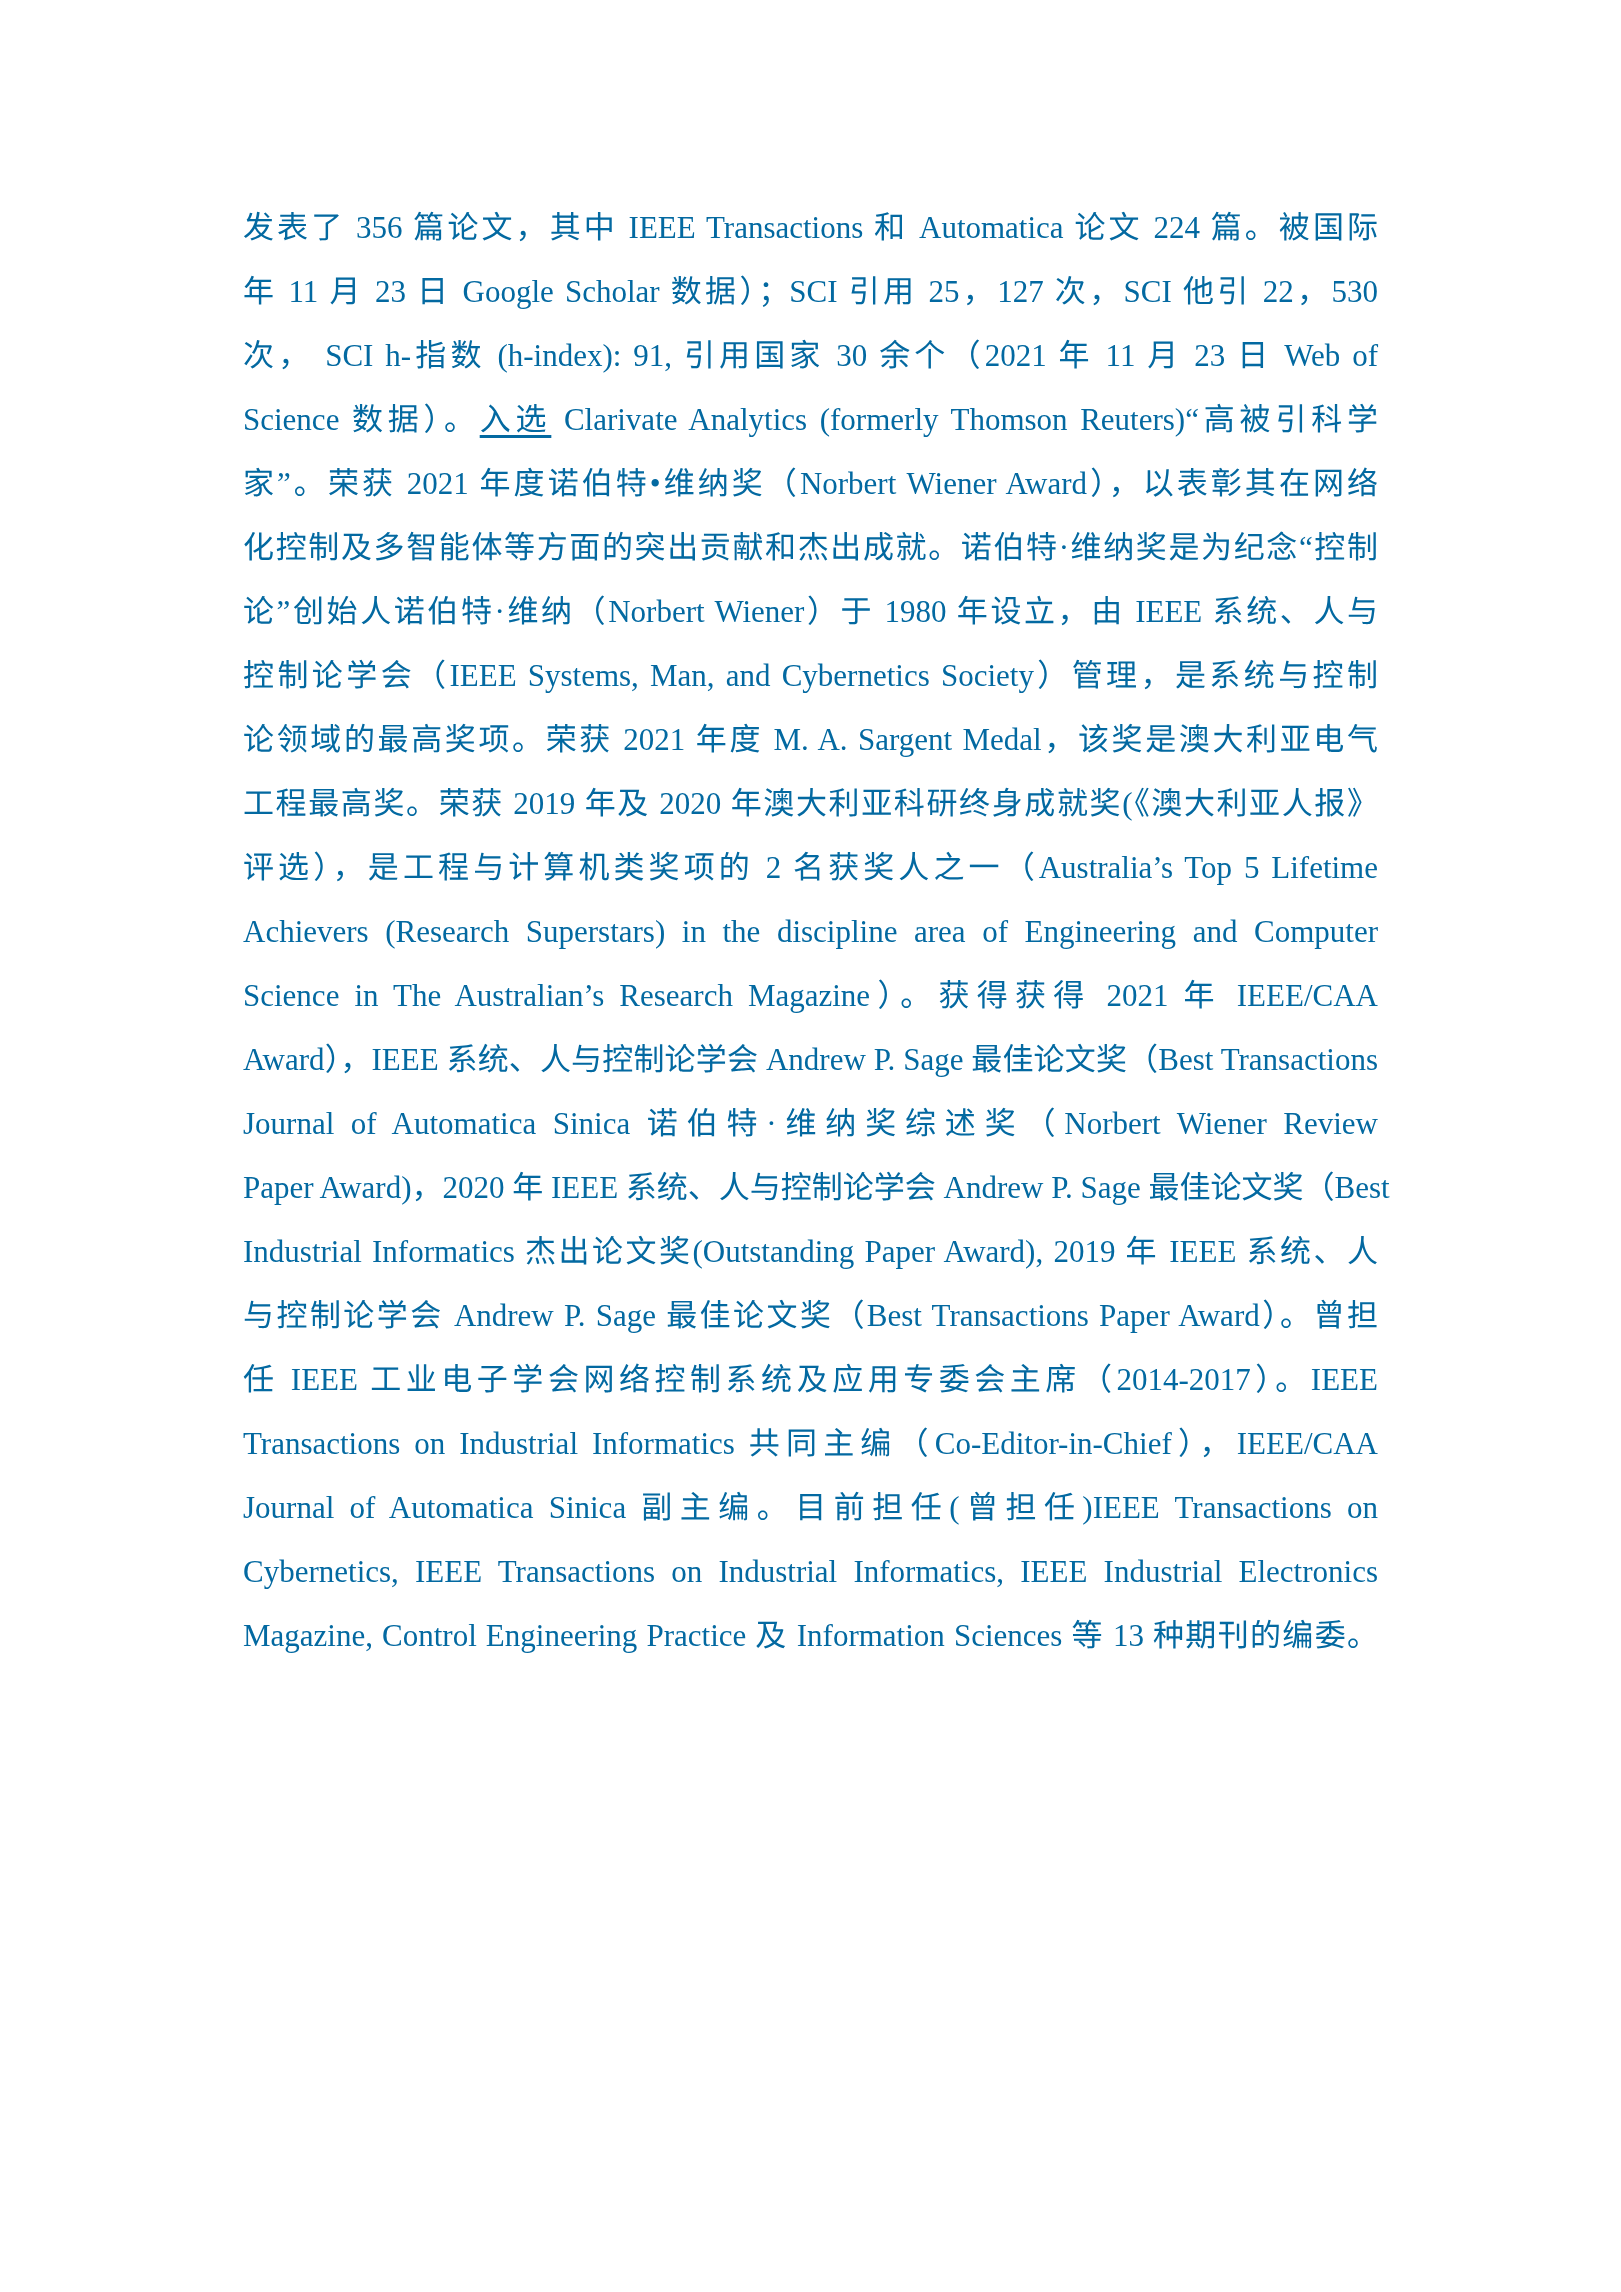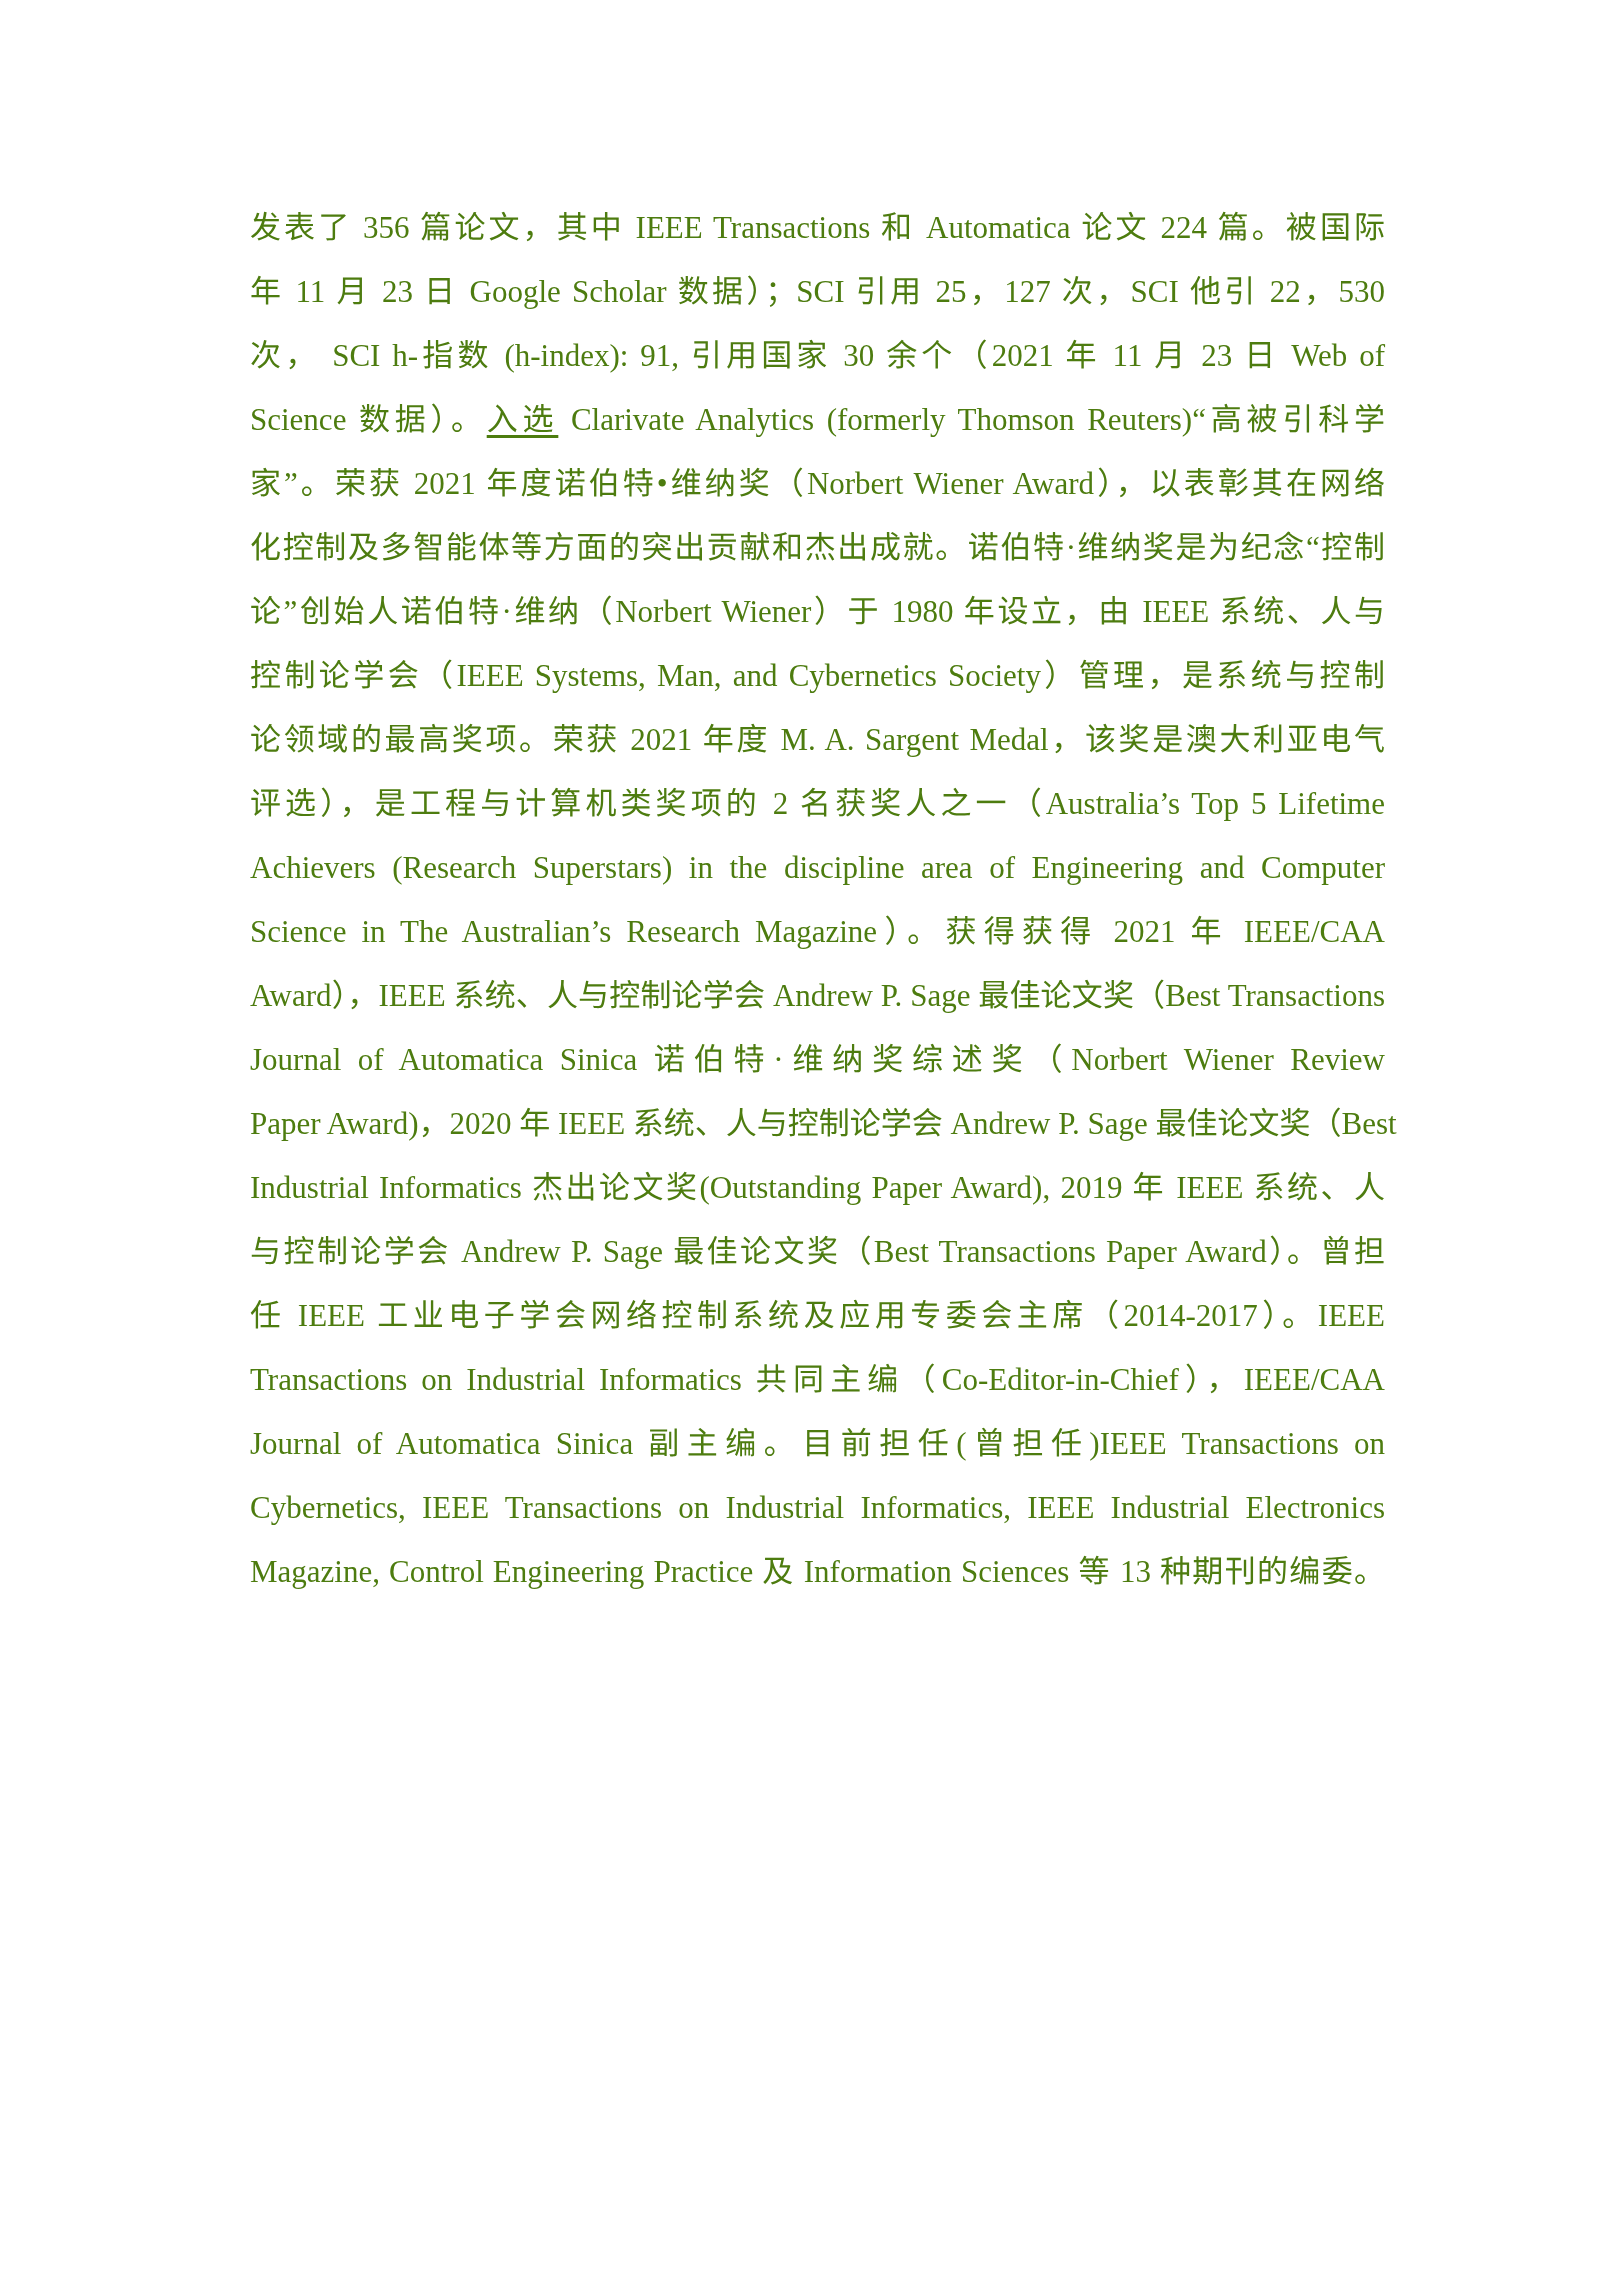--- a/index.html
+++ b/index.html
@@ -11,25 +11,25 @@
   .page {
     position: relative;
     width: 1621px;
     height: 2293px;
     background: #ffffff;
     overflow: hidden;
     font-family: "Liberation Serif", "DejaVu Serif", serif;
   }
   .textblock {
     position: absolute;
-    left: 250px;
+    left: 243px;
     top: 196px;
     width: 1135px;
     font-size: 31px;
-    color: #4d7c0f;
+    color: #0369a1;
   }
   .line {
     height: 64px;
     line-height: 64px;
     text-align: justify;
     text-align-last: justify;
     white-space: nowrap;
   }
   .underline {
     text-decoration: underline;
@@ -43,20 +43,21 @@
   <div class="textblock" lang="zh-CN">
       <div class="line"><span>发表了 356 篇论文，其中 IEEE Transactions 和 Automatica 论文 224 篇。被国际</span></div>
       <div class="line"><span>年 11 月 23 日 Google Scholar 数据）；SCI 引用 25，127 次，SCI 他引 22，530</span></div>
       <div class="line"><span>次， SCI h-指数 (h-index): 91, 引用国家 30 余个（2021 年 11 月 23 日 Web of</span></div>
       <div class="line"><span>Science 数据）。</span><span class="underline">入选</span><span> Clarivate Analytics (formerly Thomson Reuters)“高被引科学</span></div>
       <div class="line"><span>家”。荣获 2021 年度诺伯特•维纳奖（Norbert Wiener Award），以表彰其在网络</span></div>
       <div class="line"><span>化控制及多智能体等方面的突出贡献和杰出成就。诺伯特·维纳奖是为纪念“控制</span></div>
       <div class="line"><span>论”创始人诺伯特·维纳（Norbert Wiener）于 1980 年设立，由 IEEE 系统、人与</span></div>
       <div class="line"><span>控制论学会（IEEE Systems, Man, and Cybernetics Society）管理，是系统与控制</span></div>
       <div class="line"><span>论领域的最高奖项。荣获 2021 年度 M. A. Sargent Medal，该奖是澳大利亚电气</span></div>
+      <div class="line"><span>工程最高奖。荣获 2019 年及 2020 年澳大利亚科研终身成就奖(《澳大利亚人报》</span></div>
       <div class="line"><span>评选），是工程与计算机类奖项的 2 名获奖人之一（Australia’s Top 5 Lifetime</span></div>
       <div class="line"><span>Achievers (Research Superstars) in the discipline area of Engineering and Computer</span></div>
       <div class="line"><span>Science in The Australian’s Research Magazine）。获得获得 2021 年 IEEE/CAA</span></div>
       <div class="line"><span>Award），IEEE 系统、人与控制论学会 Andrew P. Sage 最佳论文奖（Best Transactions</span></div>
       <div class="line"><span>Journal of Automatica Sinica 诺伯特·维纳奖综述奖（Norbert Wiener Review</span></div>
       <div class="line"><span>Paper Award)，2020 年 IEEE 系统、人与控制论学会 Andrew P. Sage 最佳论文奖（Best</span></div>
       <div class="line"><span>Industrial Informatics 杰出论文奖(Outstanding Paper Award), 2019 年 IEEE 系统、人</span></div>
       <div class="line"><span>与控制论学会 Andrew P. Sage 最佳论文奖（Best Transactions Paper Award）。曾担</span></div>
       <div class="line"><span>任 IEEE 工业电子学会网络控制系统及应用专委会主席（2014-2017）。IEEE</span></div>
       <div class="line"><span>Transactions on Industrial Informatics 共同主编（Co-Editor-in-Chief），IEEE/CAA</span></div>

